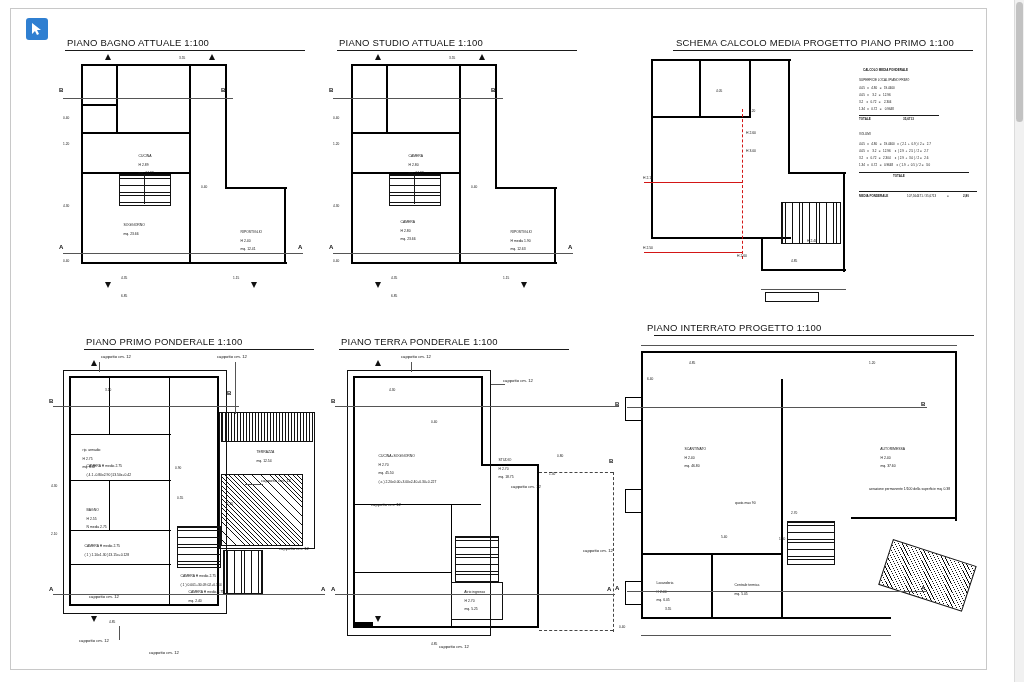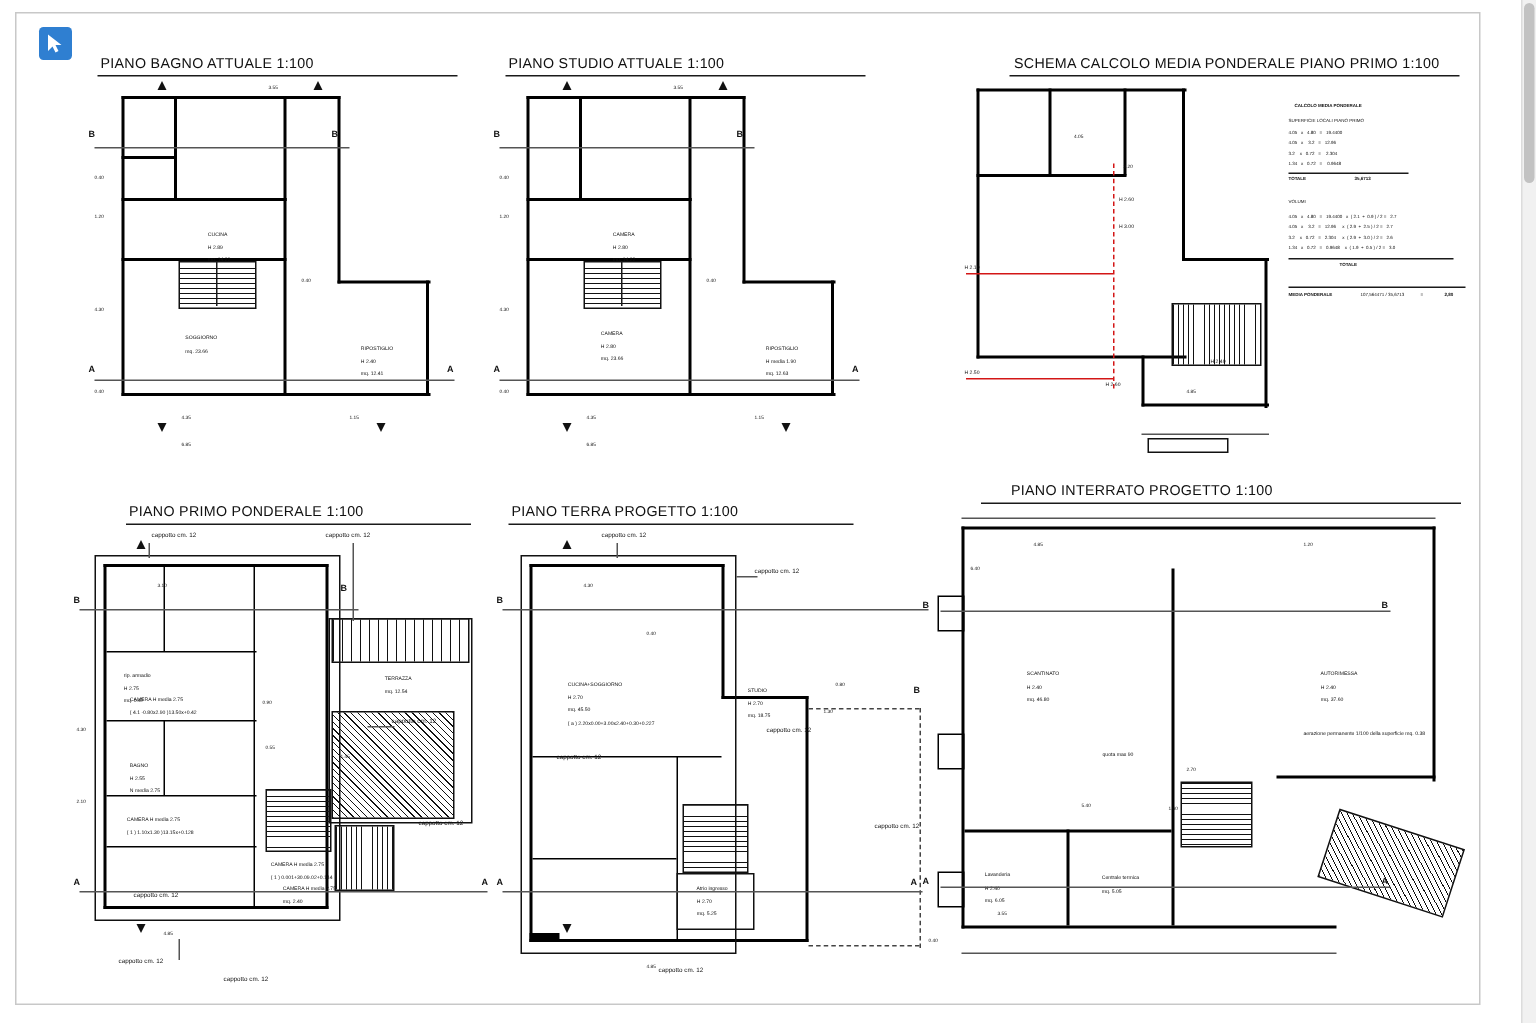--- a/index.html
+++ b/index.html
@@ -43,24 +43,24 @@
   <div class="cursor-badge">
     <svg viewBox="0 0 12 14">
       <polygon points="1,1 1,12 4,9 6,13 8,12 6,8 10,8" fill="#ffffff"></polygon>
     </svg>
   </div>
 
   <div id="sheet">
 
     <div class="title" style="left:56px;top:28px;">PIANO BAGNO ATTUALE 1:100</div>
     <div class="title" style="left:328px;top:28px;">PIANO STUDIO ATTUALE 1:100</div>
-    <div class="title" style="left:665px;top:28px;">SCHEMA CALCOLO MEDIA PONDERALE PIANO PRIMO 1:100</div>
+    <div class="title" style="left:665px;top:28px;">SCHEMA CALCOLO MEDIA PROGETTO PIANO PRIMO 1:100</div>
     <div class="title" style="left:75px;top:327px;">PIANO PRIMO PONDERALE 1:100</div>
-    <div class="title" style="left:330px;top:327px;">PIANO TERRA PROGETTO 1:100</div>
-    <div class="title" style="left:663px;top:313px;">PIANO INTERRATO PROGETTO 1:100</div>
+    <div class="title" style="left:330px;top:327px;">PIANO TERRA PONDERALE 1:100</div>
+    <div class="title" style="left:636px;top:313px;">PIANO INTERRATO PROGETTO 1:100</div>
 
     <div class="thin" style="left:54px;top:41px;width:240px;height:0.8px;"></div>
     <div class="thin" style="left:326px;top:41px;width:240px;height:0.8px;"></div>
     <div class="thin" style="left:662px;top:41px;width:300px;height:0.8px;"></div>
     <div class="thin" style="left:73px;top:340px;width:230px;height:0.8px;"></div>
     <div class="thin" style="left:328px;top:340px;width:230px;height:0.8px;"></div>
     <div class="thin" style="left:643px;top:326px;width:320px;height:0.8px;"></div>
 
     <div class="blk" style="left:50px;top:45px;width:250px;height:250px;">
 

